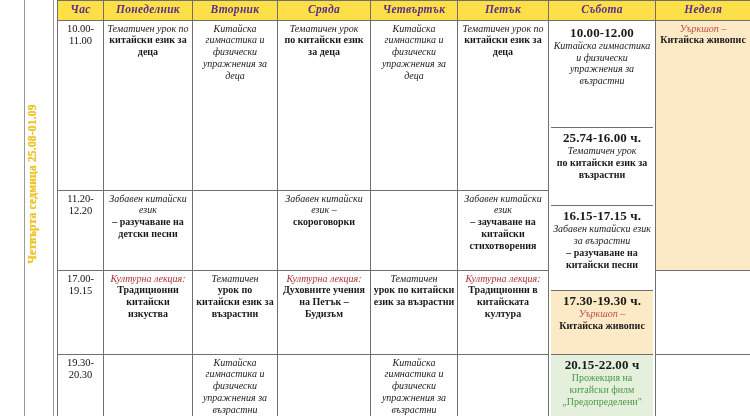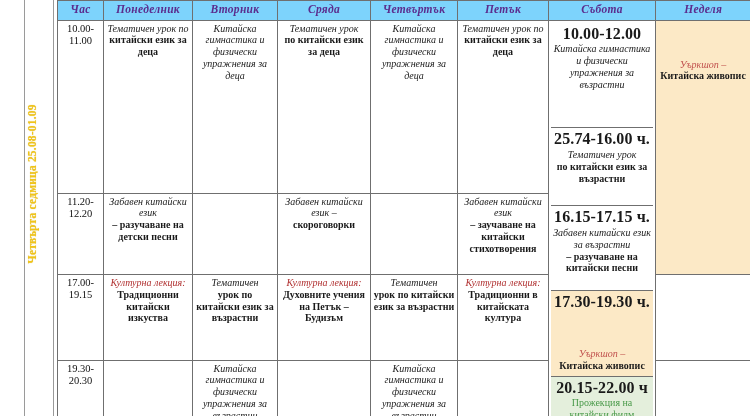--- a/index.html
+++ b/index.html
@@ -70,21 +70,21 @@
     height: 15px;
     padding: 0 1px 1px 1px;
     vertical-align: bottom;
     color: #5b2d8e;
     font-family: "Liberation Serif", serif;
     font-style: italic;
     font-weight: bold;
     font-size: 11.5px;
     letter-spacing: 0.3px;
     white-space: nowrap;
-    background: #7dd3fc;
+    background: #fde047;
   }
   th.hdr.last { border-right: none; }
 
   td.timecol {
     text-align: left;
     padding-left: 4px;
     font-family: "Liberation Serif", serif;
     font-weight: normal;
     font-size: 10.5px;
     border-left: none;
@@ -94,23 +94,23 @@
   td.cell {
     font-size: 10px;
     color: #1a1a1a;
   }
   td.lastcol { border-right: none; }
 
   
   .ln { display: block; }
   .it      { font-style: italic; }
   .rm      { font-style: normal; font-weight: bold; }
-  .time-in { font-weight: bold; font-style: normal; font-size: 16px; letter-spacing: 0.1px; }
+  .time-in { font-weight: bold; font-style: normal; font-size: 13px; letter-spacing: 0.1px; }
   .lect    { color: #b03030; font-style: italic; }
-  .wshop   { color: #c0504d; font-style: italic; margin-top: 36px; }
+  .wshop   { color: #c0504d; font-style: italic; }
 
   
   .bg-cream { background: #fce9c6; }
   .bg-green { background: #e4efdc; }
   .greentext { color: #4a9a4a; }
 
   
   table.sub {
     width: 100%;
     border-collapse: collapse;

